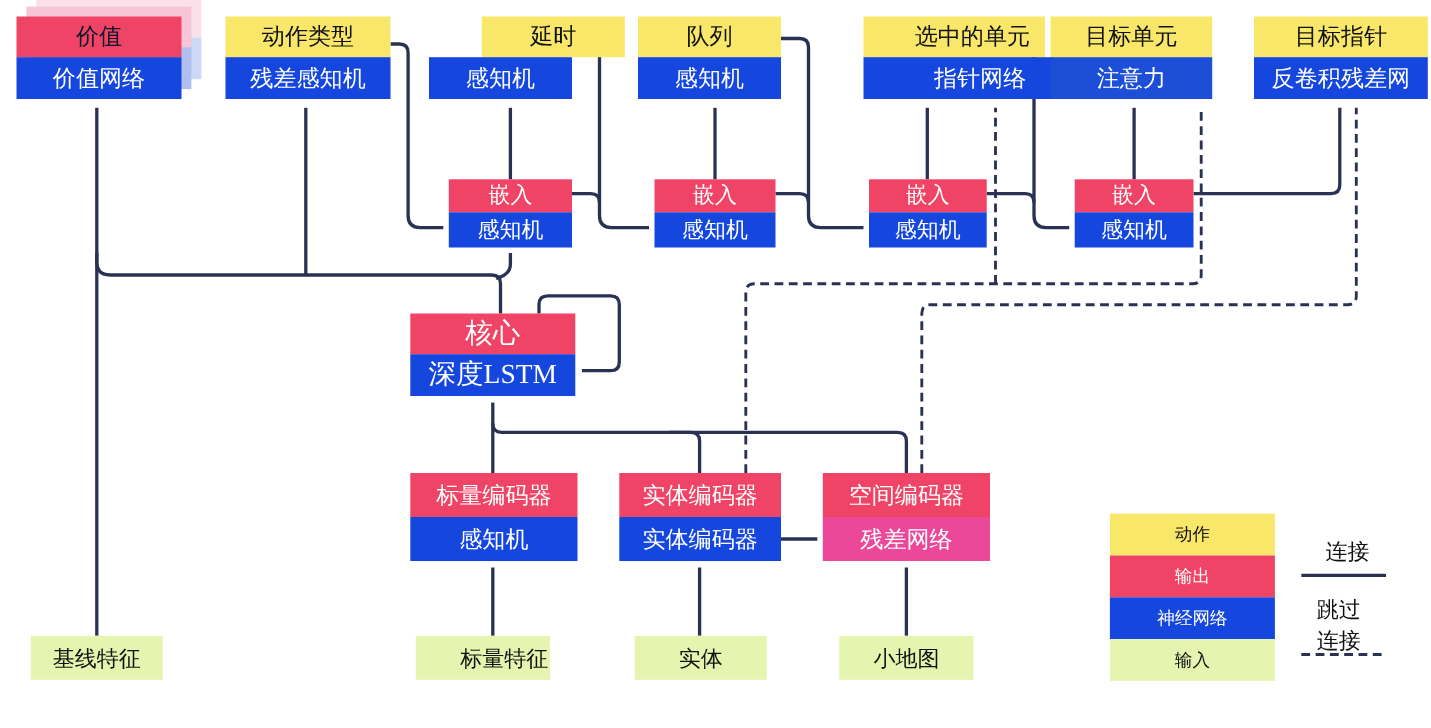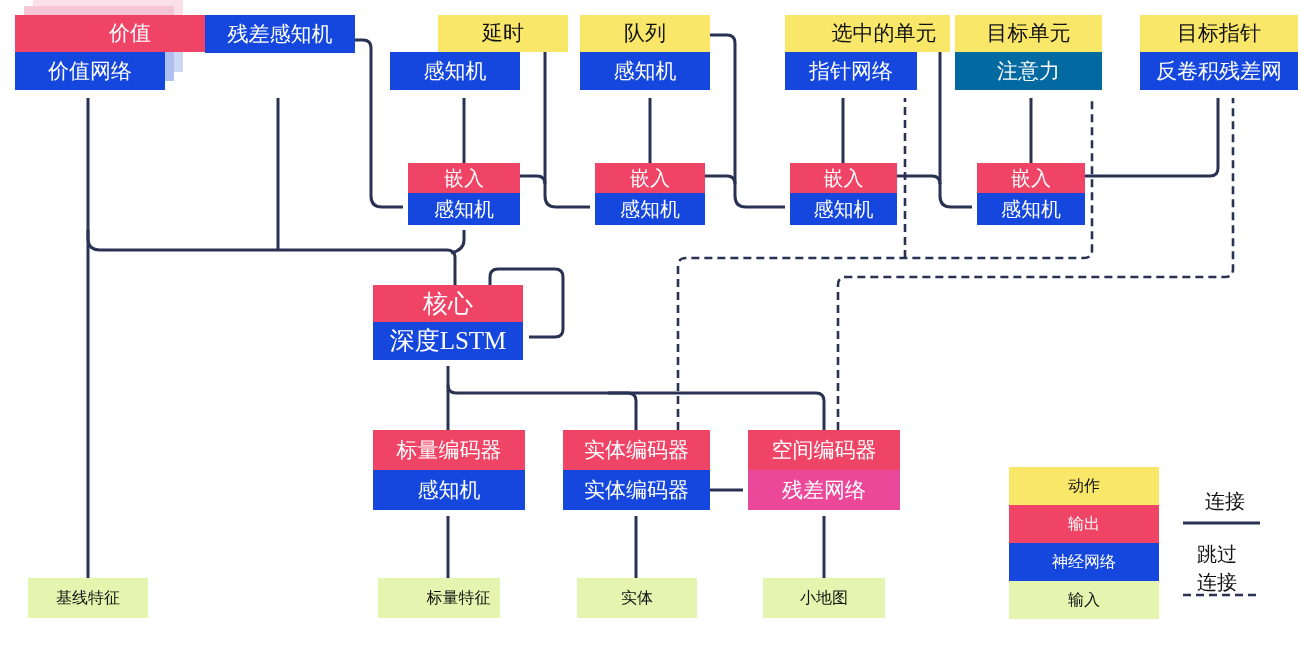--- a/index.html
+++ b/index.html
@@ -8,21 +8,21 @@
     font-family:"Liberation Serif","DejaVu Serif",serif;
   }
   #edges-svg{position:absolute;left:0;top:0;z-index:1;}
   #edges-svg path{fill:none;stroke-linecap:butt;}
   #edges-svg path.solid{stroke-width:3;}
   #edges-svg path.dashed{stroke-width:2.6;stroke-dasharray:8 5;}
   .node,.ghost,.inputbox{position:absolute;text-align:center;box-sizing:border-box;}
   .node{z-index:3;}
   .ghost{z-index:2;}
   .node .hdr,.node .bdy,.ghost .hdr,.ghost .bdy{width:100%;overflow:hidden;white-space:nowrap;}
-  .inputbox{z-index:3;display:flex;align-items:center;justify-content:center;font-size:16px;}
+  .inputbox{z-index:3;display:flex;align-items:center;justify-content:center;font-size:20px;}
   #legend-box{position:absolute;z-index:3;}
   .legend-row{display:flex;align-items:center;justify-content:center;font-size:16px;}
   .legend-label{position:absolute;z-index:3;font-size:20px;color:#111;text-align:center;}
 </style>
 </head>
 <body>
 
 <div id="canvas">
 
   <svg id="edges-svg" width="1301" height="662" viewBox="0 0 1301 662">
@@ -67,41 +67,42 @@
   <div id="nodes-layer">
       <div class="ghost" style="left: 33px; top: -3px; width: 150px; font-size: 21px;">
         <div class="hdr" style="height: 37px; line-height: 37px; background: rgb(251, 223, 233); color: transparent;"></div>
         <div class="bdy" style="height: 38px; line-height: 38px; background: rgb(205, 216, 246); color: transparent;"></div>
       </div>
       <div class="ghost" style="left: 24px; top: 6px; width: 150px; font-size: 21px;">
         <div class="hdr" style="height: 37px; line-height: 37px; background: rgb(246, 198, 214); color: transparent;"></div>
         <div class="bdy" style="height: 38px; line-height: 38px; background: rgb(175, 192, 240); color: transparent;"></div>
       </div>
       <div class="node" style="left: 15px; top: 15px; width: 150px; font-size: 21px;">
-        <div class="hdr" style="height: 37px; line-height: 37px; background: rgb(239, 68, 102); color: #ffffff; padding-left: 40px;">价值</div>
+        <div class="hdr" style="height: 37px; line-height: 37px; background: rgb(239, 68, 102); color: #0f172a;">价值</div>
         <div class="bdy" style="height: 38px; line-height: 38px; background: rgb(21, 71, 223); color: rgb(255, 255, 255);">价值网络</div>
       </div>
       <div class="node" style="left: 205px; top: 15px; width: 150px; font-size: 21px;">
+        <div class="hdr" style="height: 37px; line-height: 37px; background: rgb(249, 231, 106); color: rgb(17, 17, 17);">动作类型</div>
         <div class="bdy" style="height: 38px; line-height: 38px; background: rgb(21, 71, 223); color: rgb(255, 255, 255);">残差感知机</div>
       </div>
       <div class="node" style="left: 390px; top: 15px; width: 130px; font-size: 21px;">
         <div class="hdr" style="height: 37px; line-height: 37px; background: rgb(249, 231, 106); color: rgb(17, 17, 17); margin-left: 48px;">延时</div>
         <div class="bdy" style="height: 38px; line-height: 38px; background: rgb(21, 71, 223); color: rgb(255, 255, 255);">感知机</div>
       </div>
       <div class="node" style="left: 580px; top: 15px; width: 130px; font-size: 21px;">
         <div class="hdr" style="height: 37px; line-height: 37px; background: rgb(249, 231, 106); color: rgb(17, 17, 17);">队列</div>
         <div class="bdy" style="height: 38px; line-height: 38px; background: rgb(21, 71, 223); color: rgb(255, 255, 255);">感知机</div>
       </div>
       <div class="node" style="left: 785px; top: 15px; width: 132px; font-size: 21px;">
         <div class="hdr" style="height: 37px; line-height: 37px; background: rgb(249, 231, 106); color: rgb(17, 17, 17); padding-left: 33px;">选中的单元</div>
-        <div class="bdy" style="height: 38px; line-height: 38px; background: rgb(21, 71, 223); color: rgb(255, 255, 255);">指针网络</div>
+        <div class="bdy" style="height: 38px; line-height: 38px; background: rgb(21, 71, 223); color: rgb(255, 255, 255); padding-left: 40px;">指针网络</div>
       </div>
       <div class="node" style="left: 955px; top: 15px; width: 147px; font-size: 21px;">
         <div class="hdr" style="height: 37px; line-height: 37px; background: rgb(249, 231, 106); color: rgb(17, 17, 17);">目标单元</div>
-        <div class="bdy" style="height: 38px; line-height: 38px; background: #0369a1; color: rgb(255, 255, 255);">注意力</div>
+        <div class="bdy" style="height: 38px; line-height: 38px; background: #1d4ed8; color: rgb(255, 255, 255);">注意力</div>
       </div>
       <div class="node" style="left: 1140px; top: 15px; width: 158px; font-size: 21px;">
         <div class="hdr" style="height: 37px; line-height: 37px; background: rgb(249, 231, 106); color: rgb(17, 17, 17);">目标指针</div>
         <div class="bdy" style="height: 38px; line-height: 38px; background: rgb(21, 71, 223); color: rgb(255, 255, 255);">反卷积残差网</div>
       </div>
       <div class="node" style="left: 408px; top: 163px; width: 112px; font-size: 20px;">
         <div class="hdr" style="height: 30px; line-height: 30px; background: rgb(239, 68, 102); color: rgb(255, 255, 255);">嵌入</div>
         <div class="bdy" style="height: 32px; line-height: 32px; background: rgb(21, 71, 223); color: rgb(255, 255, 255);">感知机</div>
       </div>
       <div class="node" style="left: 595px; top: 163px; width: 110px; font-size: 20px;">

